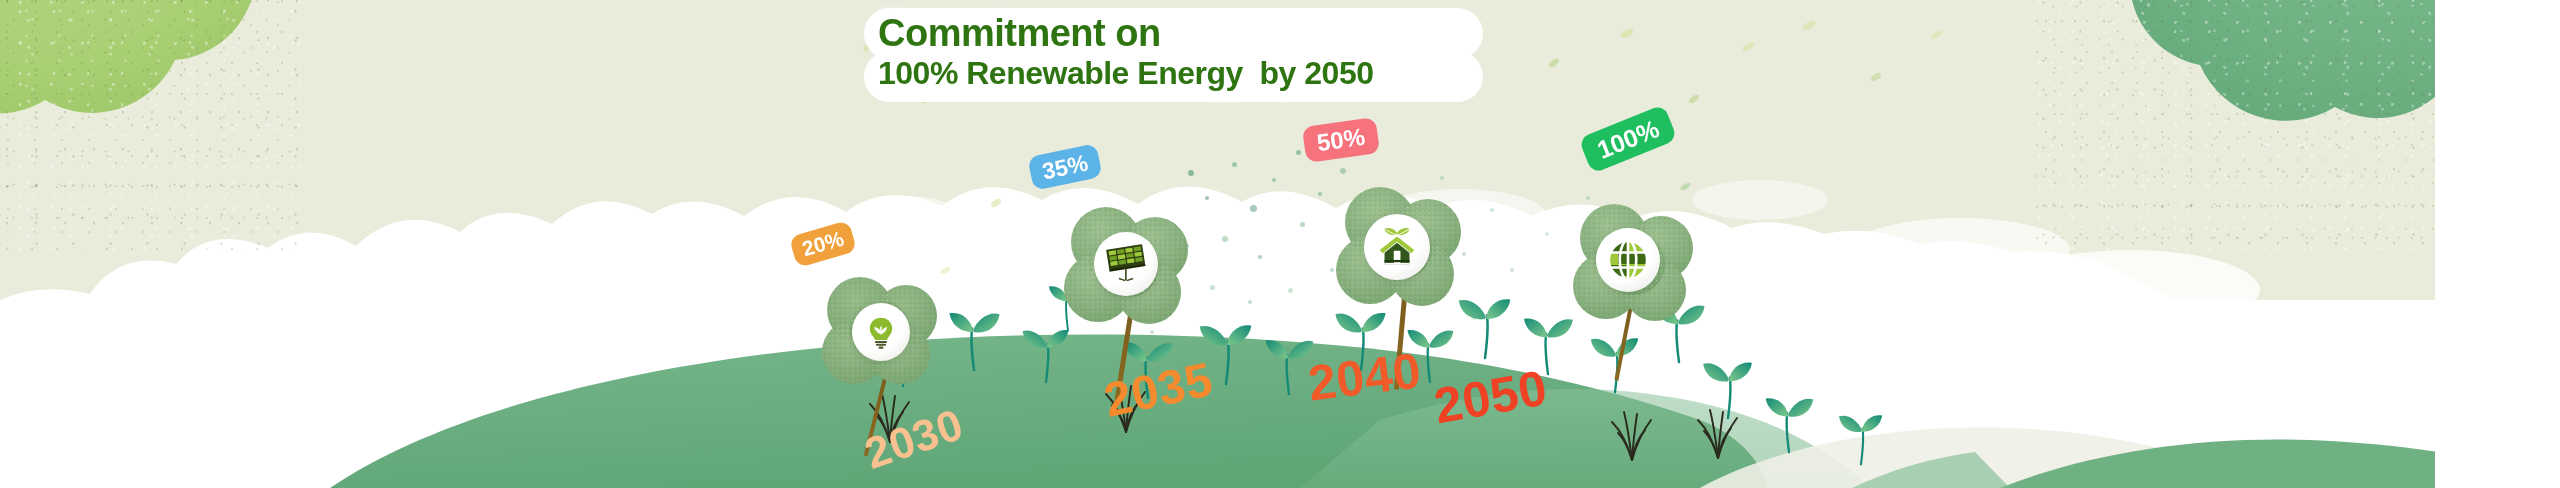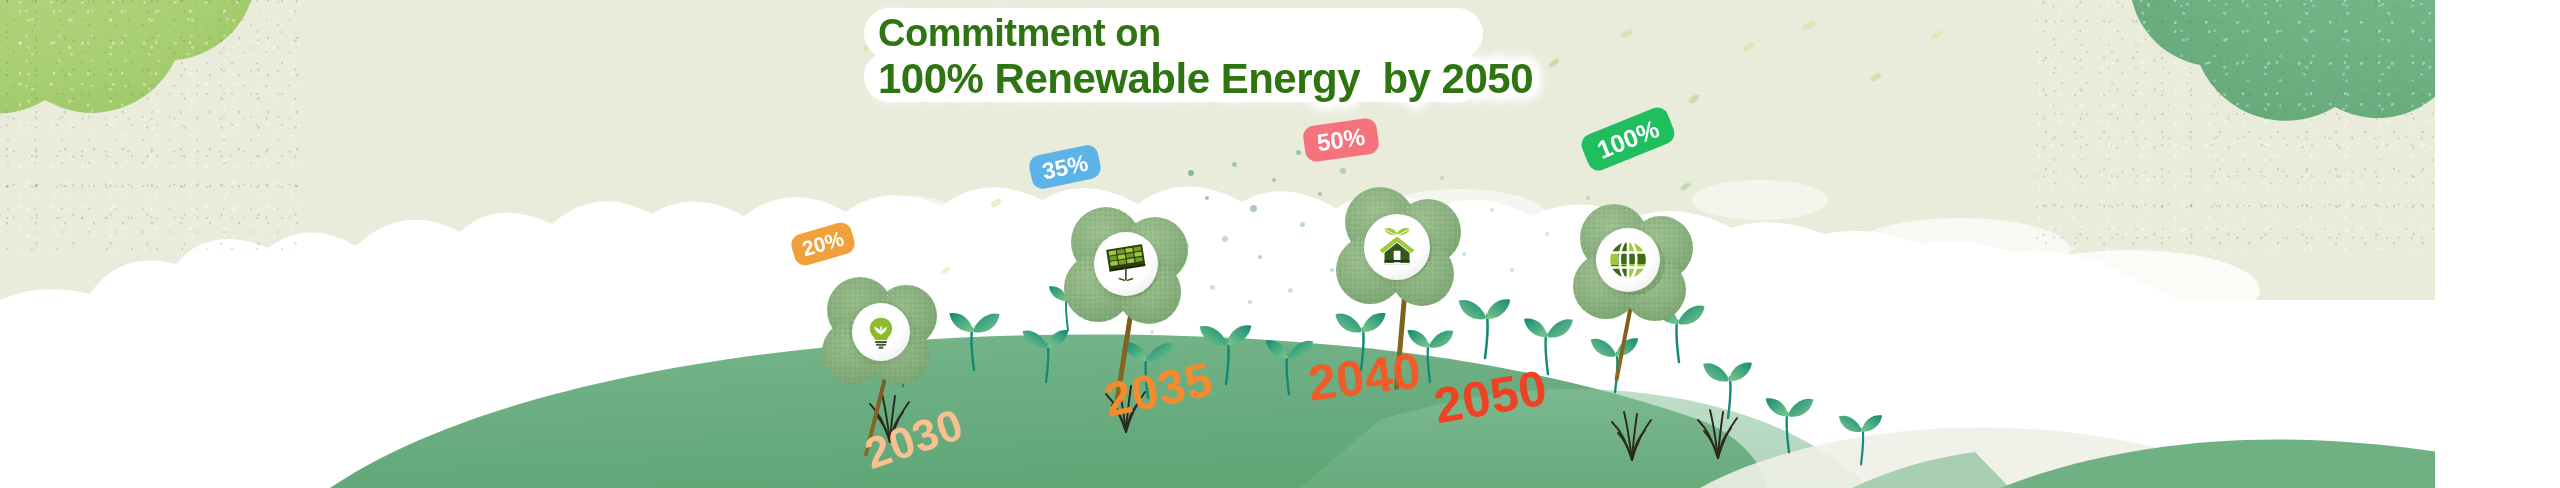--- a/index.html
+++ b/index.html
@@ -69,21 +69,21 @@
        9px 0 11px #fff, -9px 0 11px #fff, 0 9px 11px #fff, 0 -9px 11px #fff,
        0 0 16px #fff, 0 0 20px #fff;
   }
   .title-halo {
     position:absolute;
     background:#ffffff;
     border-radius:44px;
     z-index:-1;
   }
   #title-line-1 { font-size:38px; }
-  #title-line-2 { font-size:42px; margin-top:4px; }
+  #title-line-2 { font-size:32px; margin-top:4px; }
 
   
   .milestone { position:absolute; z-index:30; }
 
   .stem {
     position:absolute;
     background:linear-gradient(to bottom, #7a5a1b, #8a6a22);
     transform-origin:top center;
     border-radius:1px;
     z-index:1;

